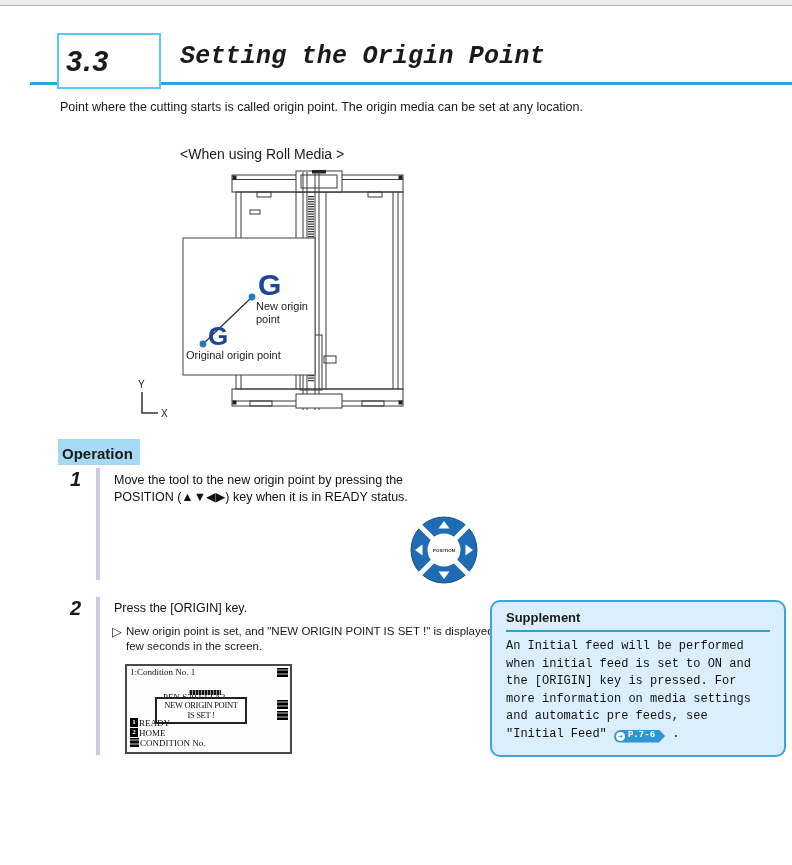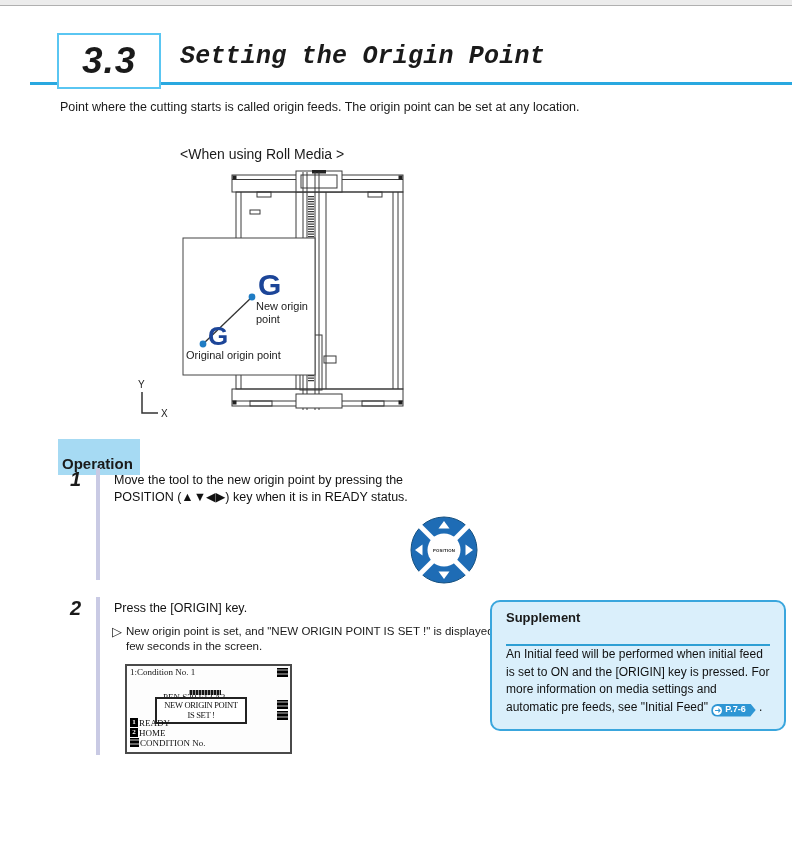--- a/index.html
+++ b/index.html
@@ -7,32 +7,32 @@
     width:792px;height:865px;position:relative;background:#ffffff;
     font-family:"Liberation Sans","DejaVu Sans",sans-serif;color:#1a1a1a;
     overflow:hidden;
   }
   .abs{position:absolute;}
   
   .topbar{left:0;top:0;width:792px;height:5px;background:#ececec;border-bottom:1px solid #b0b0b0;}
   
   .numbox{left:57px;top:33px;width:100px;height:52px;border:2px solid #5ac6f2;background:#fff;
           display:flex;align-items:center;z-index:2;}
-  .numbox span{font-size:37px;font-weight:bold;font-style:italic;padding-left:23px;letter-spacing:1px;}
+  .numbox span{font-size:29px;font-weight:bold;font-style:italic;padding-left:7px;letter-spacing:1px;}
   .headrule{left:30px;top:82px;width:762px;height:3px;background:#29a8e0;z-index:1;}
   .pagetitle{left:180px;top:42px;font-size:25px;font-weight:bold;font-style:italic;letter-spacing:.2px;font-family:Liberation Mono, monospace;}
   .intro{left:60px;top:100px;font-size:12.5px;}
   
   .caption{left:180px;top:146px;font-size:14px;}
   .diagram{left:100px;top:170px;width:360px;height:250px;}
   .lbl{font-size:11px;line-height:13px;color:#222;}
   .lbl-new{left:256px;top:300px;width:70px;}
   .lbl-orig{left:186px;top:349px;white-space:nowrap;}
   
-  .opheading{left:58px;top:439px;font-size:15px;font-weight:bold;background:#a6daf3;padding:16px 7px 3px 4px;}
+  .opheading{left:58px;top:439px;font-size:15px;font-weight:bold;background:#a6daf3;padding:6px 7px 3px 4px;}
   .stepnum{font-size:20px;font-weight:bold;font-style:italic;}
   .stepbar{width:4px;background:#c9cae4;}
   .steptext{font-size:12.5px;line-height:17px;color:#111;}
   .bullet-row{left:112px;top:624px;width:404px;display:flex;}
   .tri{font-size:13px;line-height:15px;margin-right:4px;color:#222;}
   .result{font-size:11.5px;line-height:15px;}
   
   .poskey{left:408px;top:514px;width:72px;height:72px;}
   
   .lcd{left:125px;top:664px;width:163px;height:86px;border:2px solid #4a4a4a;background:#fdfdfd;
@@ -45,40 +45,40 @@
        text-align:center;font-size:8.5px;line-height:10px;padding-top:1px;letter-spacing:-.3px;}
   .keybadge{display:inline-block;width:8px;height:9px;background:#000;color:#fff;font-size:7px;
        line-height:9px;text-align:center;font-weight:bold;margin-right:1px;vertical-align:top;}
   .iconbadge{display:inline-block;width:9px;height:9px;background:#000;margin-right:1px;vertical-align:top;
        background-image:linear-gradient(#000 1px,rgba(255,255,255,.8) 2px,#000 3px,#000 5px,rgba(255,255,255,.8) 6px,#000 7px);}
   .sidebadge{position:absolute;width:11px;height:9px;background:#000;
        background-image:linear-gradient(#000 1px,rgba(255,255,255,.75) 2px,#000 3px,#000 5px,rgba(255,255,255,.75) 6px,#000 7px);}
   
   .supplement{left:490px;top:600px;width:296px;border:2px solid #3aa6dd;border-radius:10px;
        background:#daeffb;padding:8px 14px 12px 14px;box-sizing:border-box;}
-  .sup-title{font-size:13px;font-weight:bold;padding-bottom:19px;border-bottom:2px solid #2e9fd4;}
-  .sup-body{font-size:12px;line-height:17.5px;color:#111;}
+  .sup-title{font-size:13px;font-weight:bold;padding-bottom:5px;border-bottom:2px solid #2e9fd4;}
+  .sup-body{font-size:12px;line-height:17.5px;padding-top:6px;color:#111;font-family:Liberation Mono, monospace;}
   .pageref{display:inline-flex;align-items:center;background:#2e96d4;color:#fff;font-size:9px;
        font-weight:bold;height:13px;padding:0 10px 0 2px;border-radius:7px 0 0 7px;vertical-align:-2px;
        clip-path:polygon(0 0,88% 0,100% 50%,88% 100%,0 100%);}
   .pageref .circ{width:9px;height:9px;border-radius:50%;background:#fff;color:#2e96d4;font-size:8px;
        line-height:9px;text-align:center;margin-right:3px;font-weight:bold;}
 </style>
 </head>
 <body>
 
 <div class="abs topbar"></div>
 
 <div class="abs headrule"></div>
 <div class="abs numbox">
   <span>3.3</span>
 </div>
 <div class="abs pagetitle">Setting the Origin Point</div>
 
-<div class="abs intro">Point where the cutting starts is called origin feeds. The origin point can be set at any location.</div>
+<div class="abs intro">Point where the cutting starts is called origin point. The origin media can be set at any location.</div>
 
 <div class="abs caption">&lt;When using Roll Media &gt;</div>
 
 <div class="abs diagram">
   <svg width="360" height="250" viewBox="0 0 360 250">
     <g stroke="#3a3a3a" stroke-width="1" fill="none">
 
       <rect x="132" y="5" width="171" height="17"></rect>
       <line x1="132" y1="9.5" x2="303" y2="9.5"></line>
       <rect x="132.5" y="5.5" width="4" height="4" fill="#222" stroke="none"></rect>

